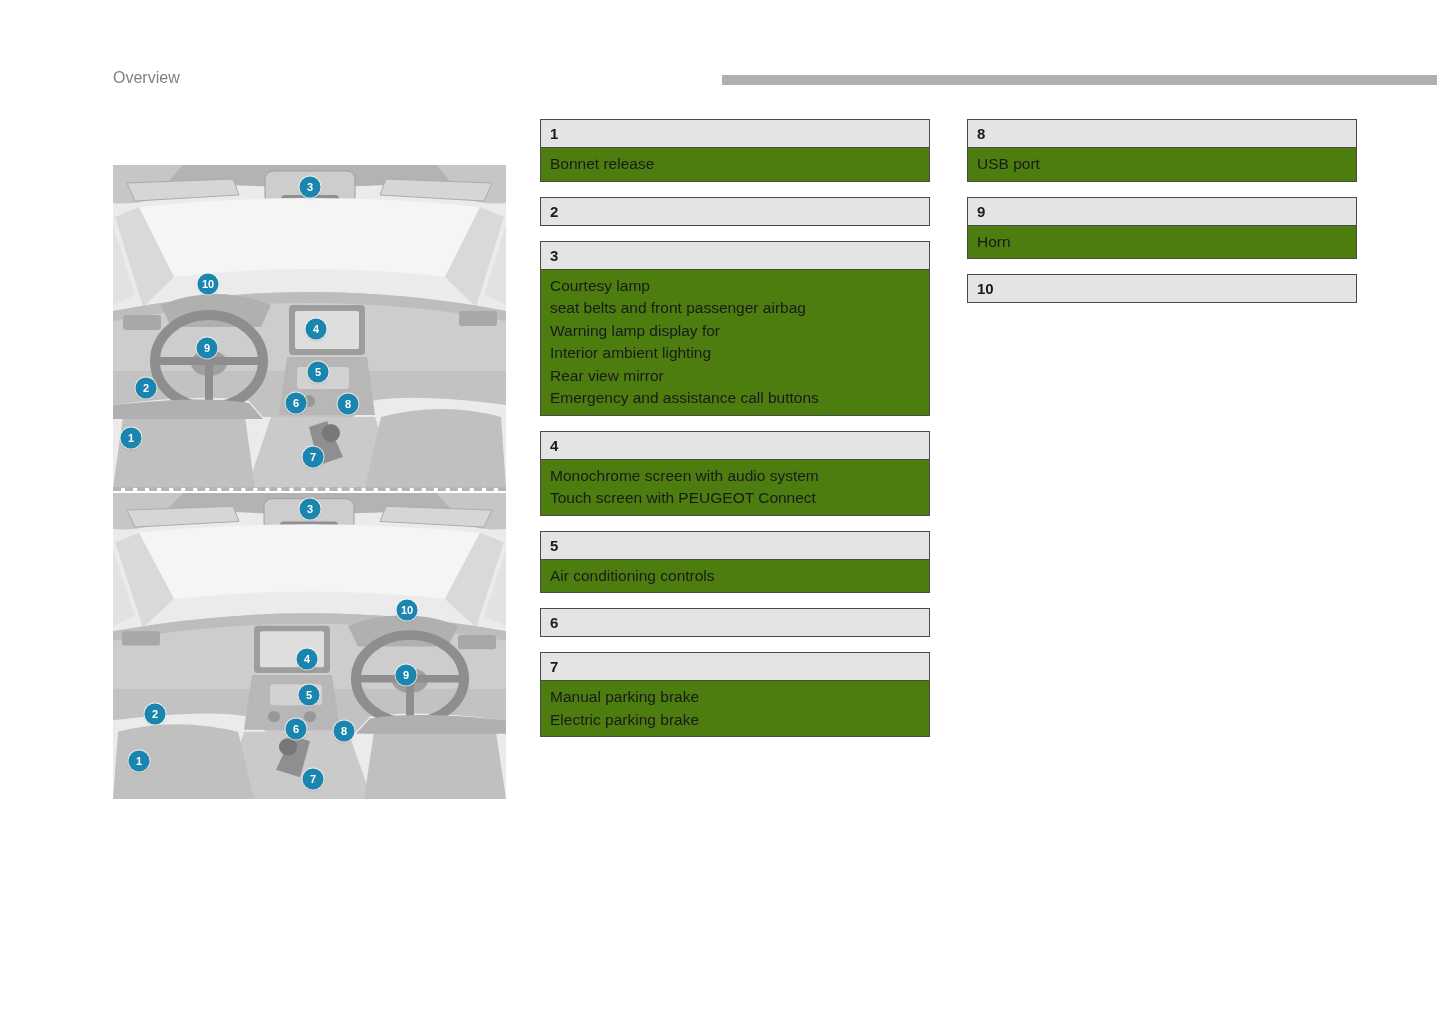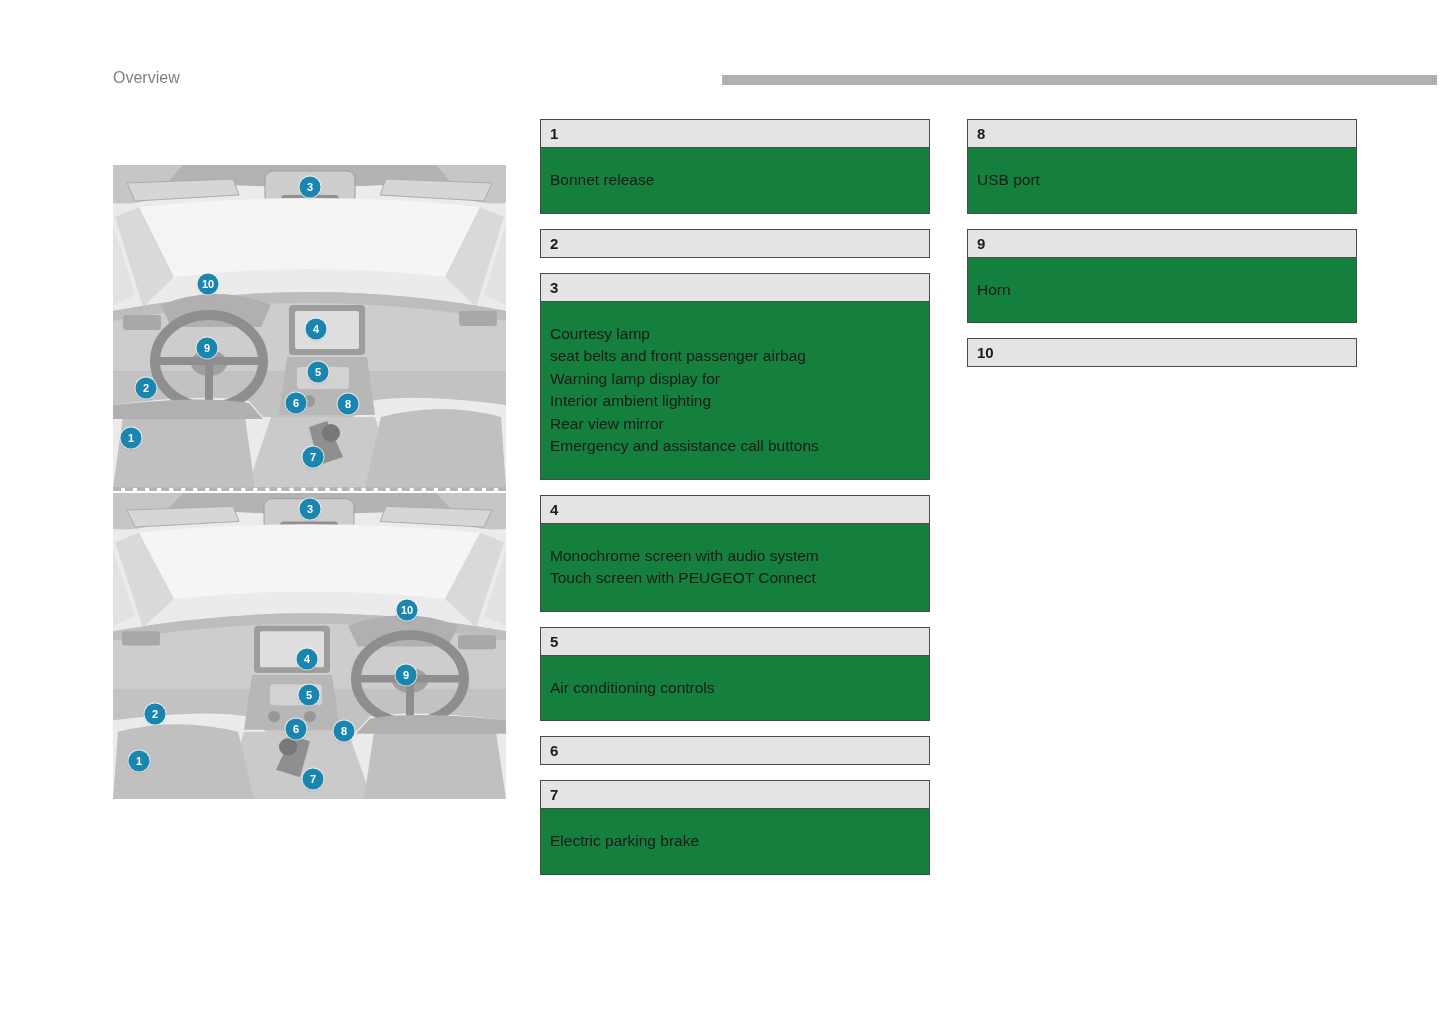--- a/index.html
+++ b/index.html
@@ -45,22 +45,22 @@
   .legend-col { position:absolute; top:119px; width:390px; }
   .col-mid { left:540px; }
   .col-right { left:967px; }
   .legend-table { margin-bottom:15px; }
   .legend-header {
     background:var(--table-header-bg,#e4e4e4);
     border:1px solid #4a4a4a;
     font-weight:bold; font-size:15px; padding:4px 9px; line-height:19px;
   }
   .legend-body {
-    background:#15803d; border:1px solid #4a4a4a; margin-top:-1px;
-    padding:21px 9px;
+    background:#4d7c0f; border:1px solid #4a4a4a; margin-top:-1px;
+    padding:5px 9px;
   }
   .legend-line { font-size:15.5px; line-height:22.5px; }
 </style>
 </head>
 <body>
 
 <div class="page">
 
   <div class="header-label">Overview</div>
   <div class="accent-bar"></div>
@@ -212,20 +212,21 @@
       </div>
     </div>
 
     <div class="legend-table">
       <div class="legend-header">6</div>
     </div>
 
     <div class="legend-table">
       <div class="legend-header">7</div>
       <div class="legend-body">
+        <div class="legend-line">Manual parking brake</div>
         <div class="legend-line">Electric parking brake</div>
       </div>
     </div>
 
   </section>
 
   <section class="legend-col col-right">
 
     <div class="legend-table">
       <div class="legend-header">8</div>

